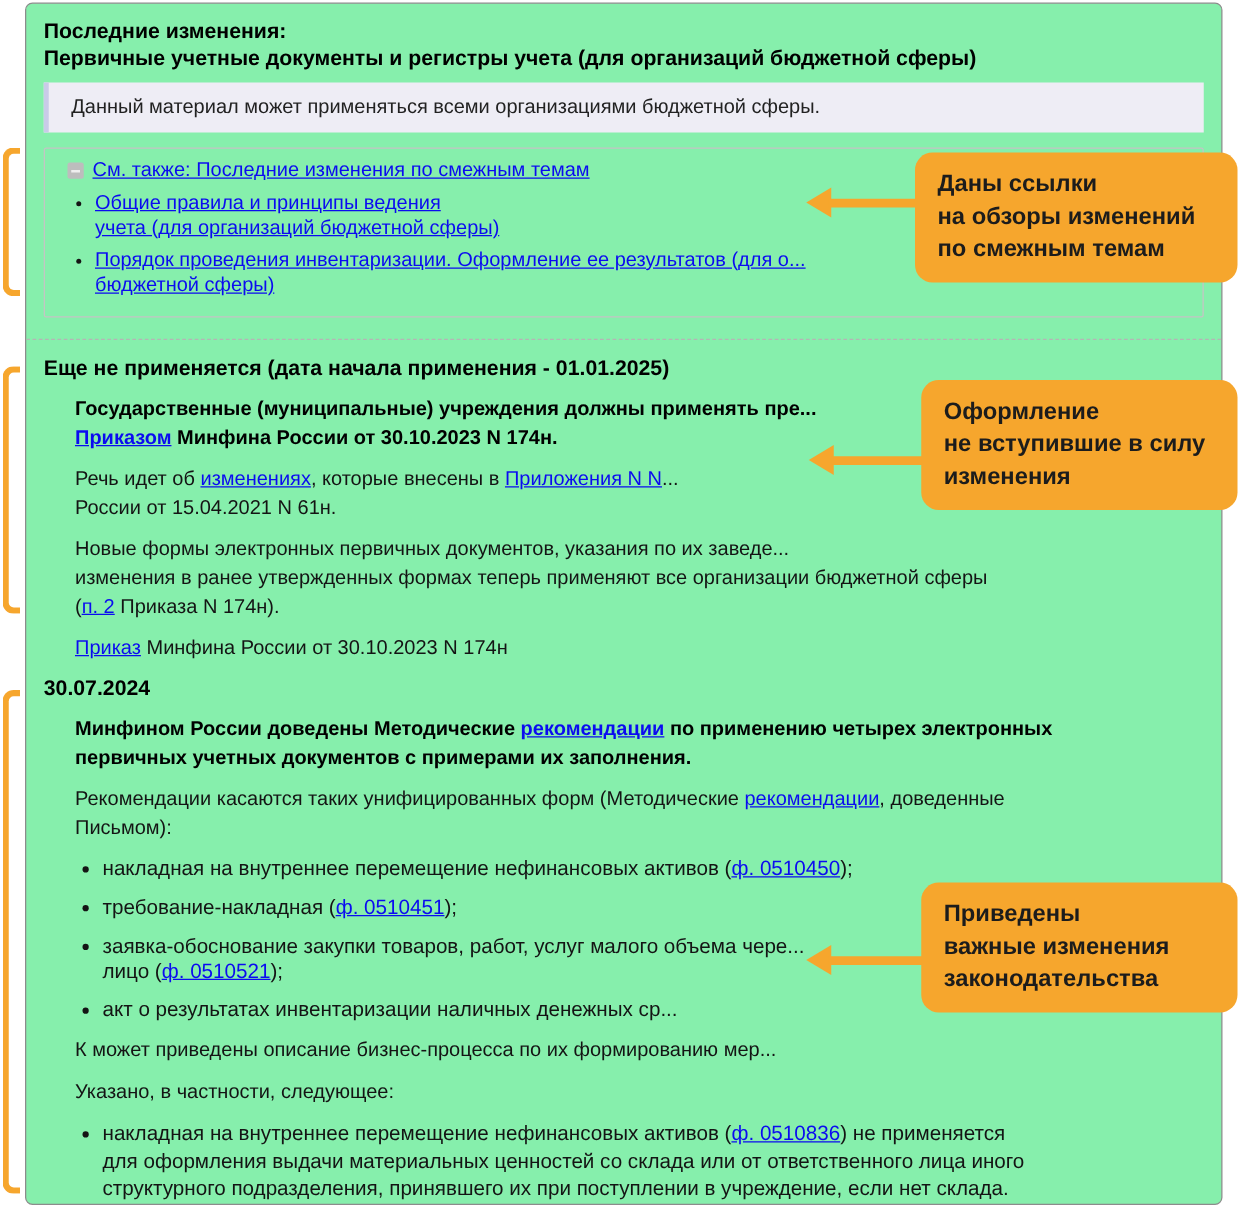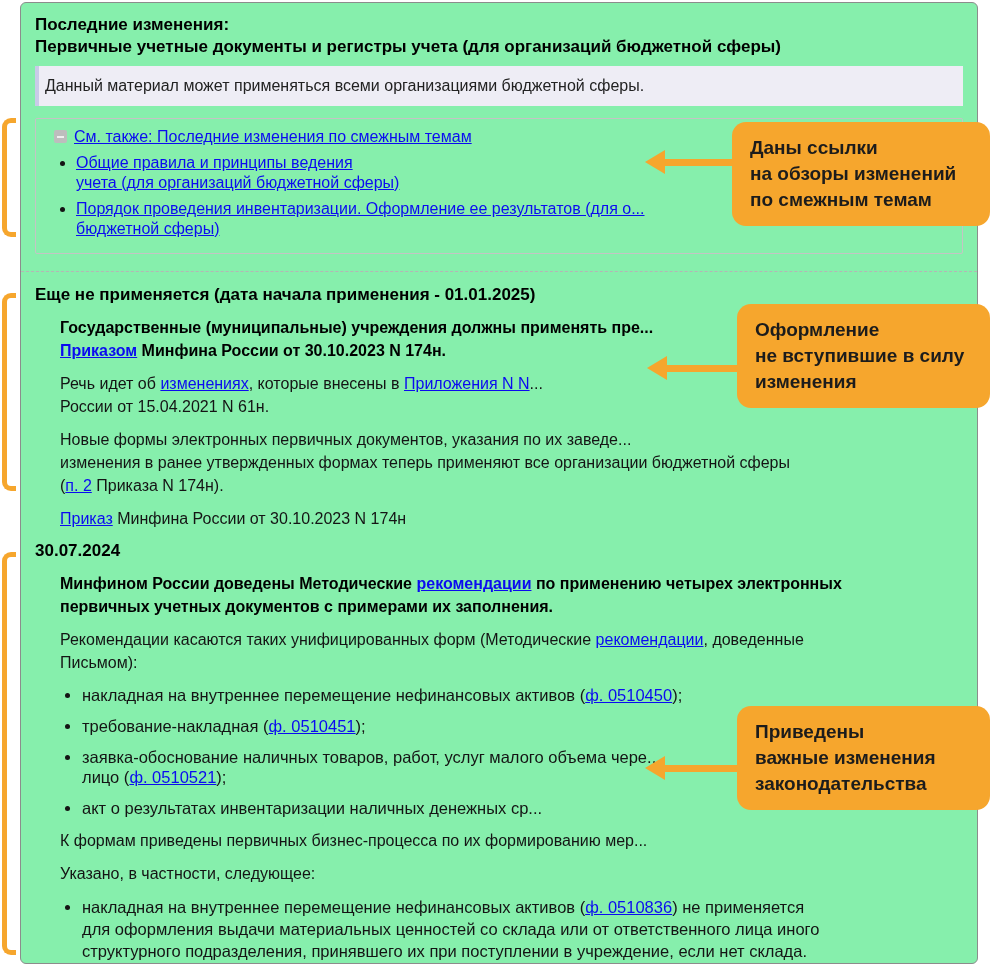--- a/index.html
+++ b/index.html
@@ -9,21 +9,21 @@
   }
   
   .frame{
     position:absolute;left:20px;top:2px;width:958px;height:962px;
     border:1px solid #8c8c8c;border-radius:6px;box-sizing:border-box;
     padding:11px 14px;background:#86efac;overflow:hidden;
   }
   .title{font-size:17px;font-weight:bold;line-height:22px;color:#000;}
   .notice{
     margin-top:8px;background:#eeedf5;border-left:4px solid #c9cbe8;
-    padding:10px 6px;font-size:16px;line-height:20px;color:#222;
+    padding:10px 18px;font-size:16px;line-height:20px;color:#222;
   }
   .seealso{
     margin-top:12px;border:1px solid #c4c4c4;border-radius:2px;
     padding:8px 10px;font-size:16px;line-height:20px;
   }
   .seealso-header{display:flex;align-items:flex-start;gap:7px;padding-left:8px;}
   .minusbox{
     width:13px;height:13px;background:#bdbdbd;border-radius:2px;flex:0 0 13px;
     margin-top:3px;position:relative;cursor:pointer;
   }
@@ -110,24 +110,24 @@
   </div>
 
   <div class="date-head">30.07.2024</div>
 
   <div class="indent">
     <p class="bold"><span>Минфином России доведены Методические </span><a class="lnk" href="#">рекомендации</a><span> по применению четырех электронных</span><br><span>первичных учетных документов с примерами их заполнения.</span></p>
     <p><span>Рекомендации касаются таких унифицированных форм (Методические </span><a class="lnk" href="#">рекомендации</a><span>, доведенные</span><br><span>Письмом):</span></p>
     <ul class="bl">
       <li><span>накладная на внутреннее перемещение нефинансовых активов (</span><a class="lnk" href="#">ф. 0510450</a><span>);</span></li>
       <li><span>требование-накладная (</span><a class="lnk" href="#">ф. 0510451</a><span>);</span></li>
-      <li><span>заявка-обоснование наличных товаров, работ, услуг малого объема чере...</span><br><span>лицо (</span><a class="lnk" href="#">ф. 0510521</a><span>);</span></li>
+      <li><span>заявка-обоснование закупки товаров, работ, услуг малого объема чере...</span><br><span>лицо (</span><a class="lnk" href="#">ф. 0510521</a><span>);</span></li>
       <li><span>акт о результатах инвентаризации наличных денежных ср...</span></li>
     </ul>
-    <p><span>К формам приведены первичных бизнес-процесса по их формированию мер...</span></p>
+    <p><span>К может приведены описание бизнес-процесса по их формированию мер...</span></p>
     <p><span>Указано, в частности, следующее:</span></p>
     <ul class="bl wide">
       <li><span>накладная на внутреннее перемещение нефинансовых активов (</span><a class="lnk" href="#">ф. 0510836</a><span>) не применяется</span><br><span>для оформления выдачи материальных ценностей со склада или от ответственного лица иного</span><br><span>структурного подразделения, принявшего их при поступлении в учреждение, если нет склада.</span><br><br></li>
     </ul>
   </div>
 
 </div>
 
 <div class="bracket br1"></div>
 <div class="bracket br2"></div>

